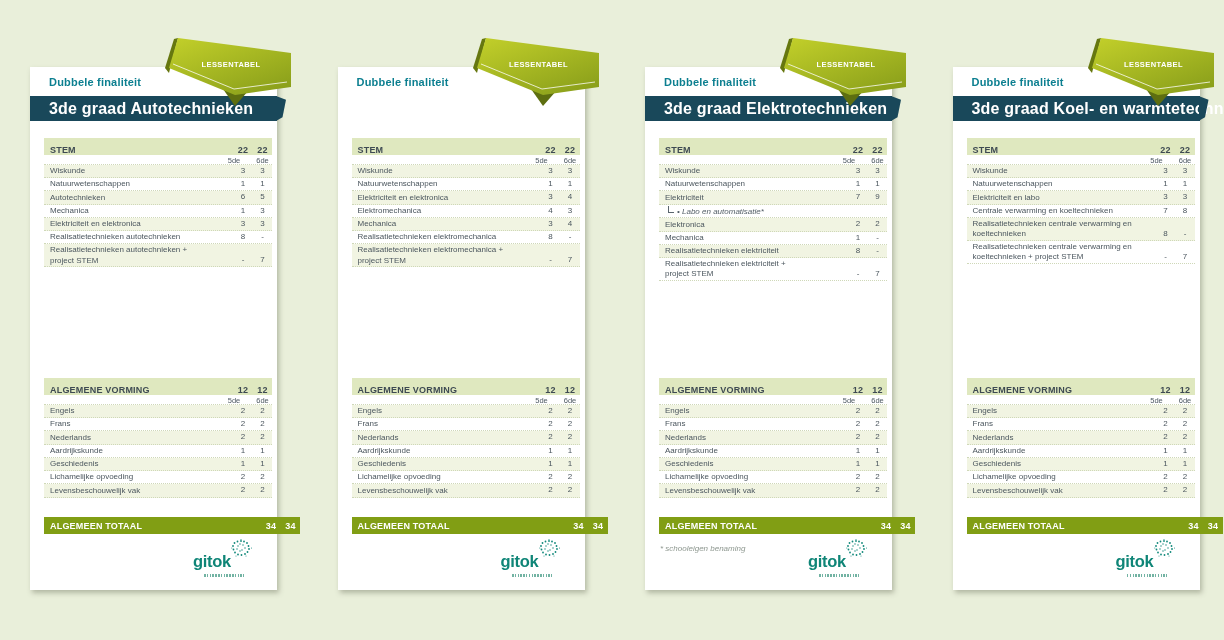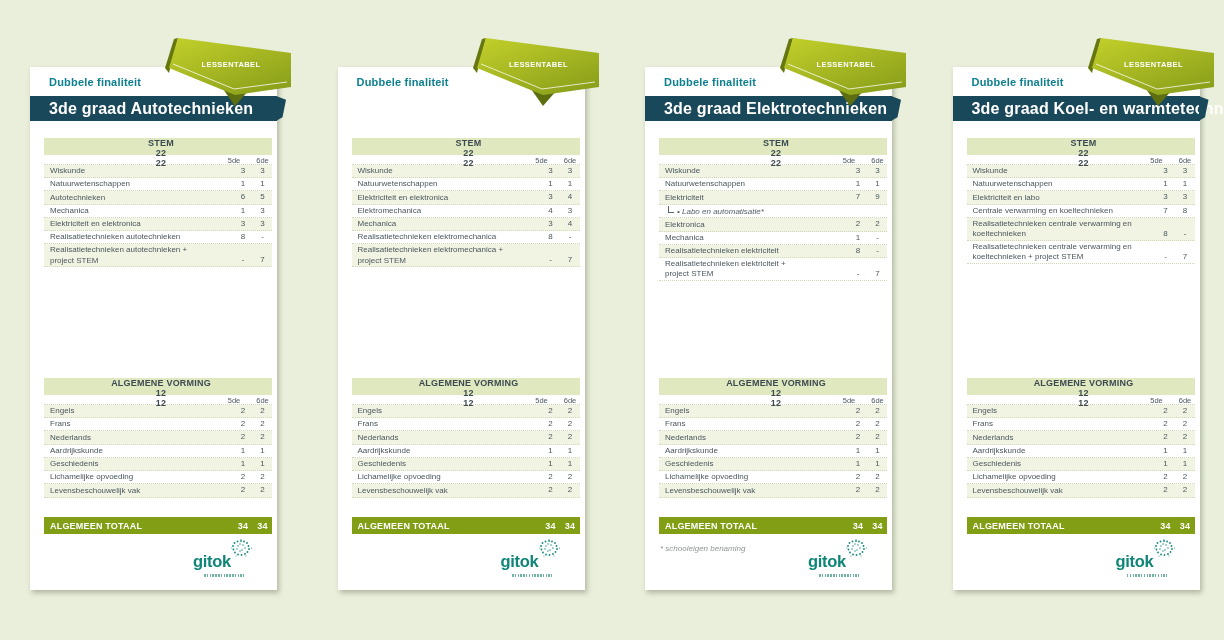--- a/index.html
+++ b/index.html
@@ -31,23 +31,23 @@
   }
   .banner-tip{
     position:absolute;right:-9px;top:0;width:10px;height:100%;background:#19485a;
     clip-path:polygon(0 0,100% 15%,65% 85%,0 100%);
   }
   
   .table{position:absolute;left:14px;width:228px}
   .table.stem{top:71px}
   .table.av{top:311px}
   .sec-head{
-    display:flex;align-items:center;background:#dfe8bf;height:17px;
+    display:flex;align-items:flex-end;background:#dfe8bf;height:17px;
     font-size:9px;font-weight:bold;color:#3e4a52;padding-left:6px;
-    box-sizing:border-box;letter-spacing:.2px;flex-direction:column;
+    box-sizing:border-box;letter-spacing:.2px;
   }
   .sec-head .label{flex:1}
   .v{width:20px;text-align:center;flex-shrink:0}
   .v:last-child{width:19px}
   .sub-head{
     display:flex;height:10px;font-size:7.5px;color:#4e5a63;
     padding-top:1px;box-sizing:border-box;border-bottom:1px dotted #cfd8b8;gap:9px;
   }
   .sub-head .label{flex:1}
   .row{
@@ -57,21 +57,21 @@
   }
   .row .label{flex:1;padding-left:6px;white-space:pre-line}
   .row.alt{background:#f1f4e2}
   .row .v{align-self:flex-end;padding-bottom:0.5px}
   .row.sub .label{font-style:italic;color:#525d66}
   .lcon{
     display:inline-block;width:5px;height:6px;margin:0 3px 1px 3px;
     border-left:1px solid #5a656e;border-bottom:1px solid #5a656e;
   }
   .totalbar{
-    position:absolute;left:14px;top:450px;width:228px;height:17px;
+    position:absolute;left:14px;top:450px;width:256px;height:17px;
     display:flex;align-items:center;background:#819e14;color:#fff;
     font-weight:bold;font-size:9px;padding-left:6px;box-sizing:border-box;
     letter-spacing:.2px;
   }
   .totalbar .label{flex:1}
   .footnote{
     position:absolute;left:15px;top:477px;font-size:8px;font-style:italic;color:#8d978f;
   }
   
   .logo{position:absolute;right:24px;top:472px;width:60px;height:44px}

